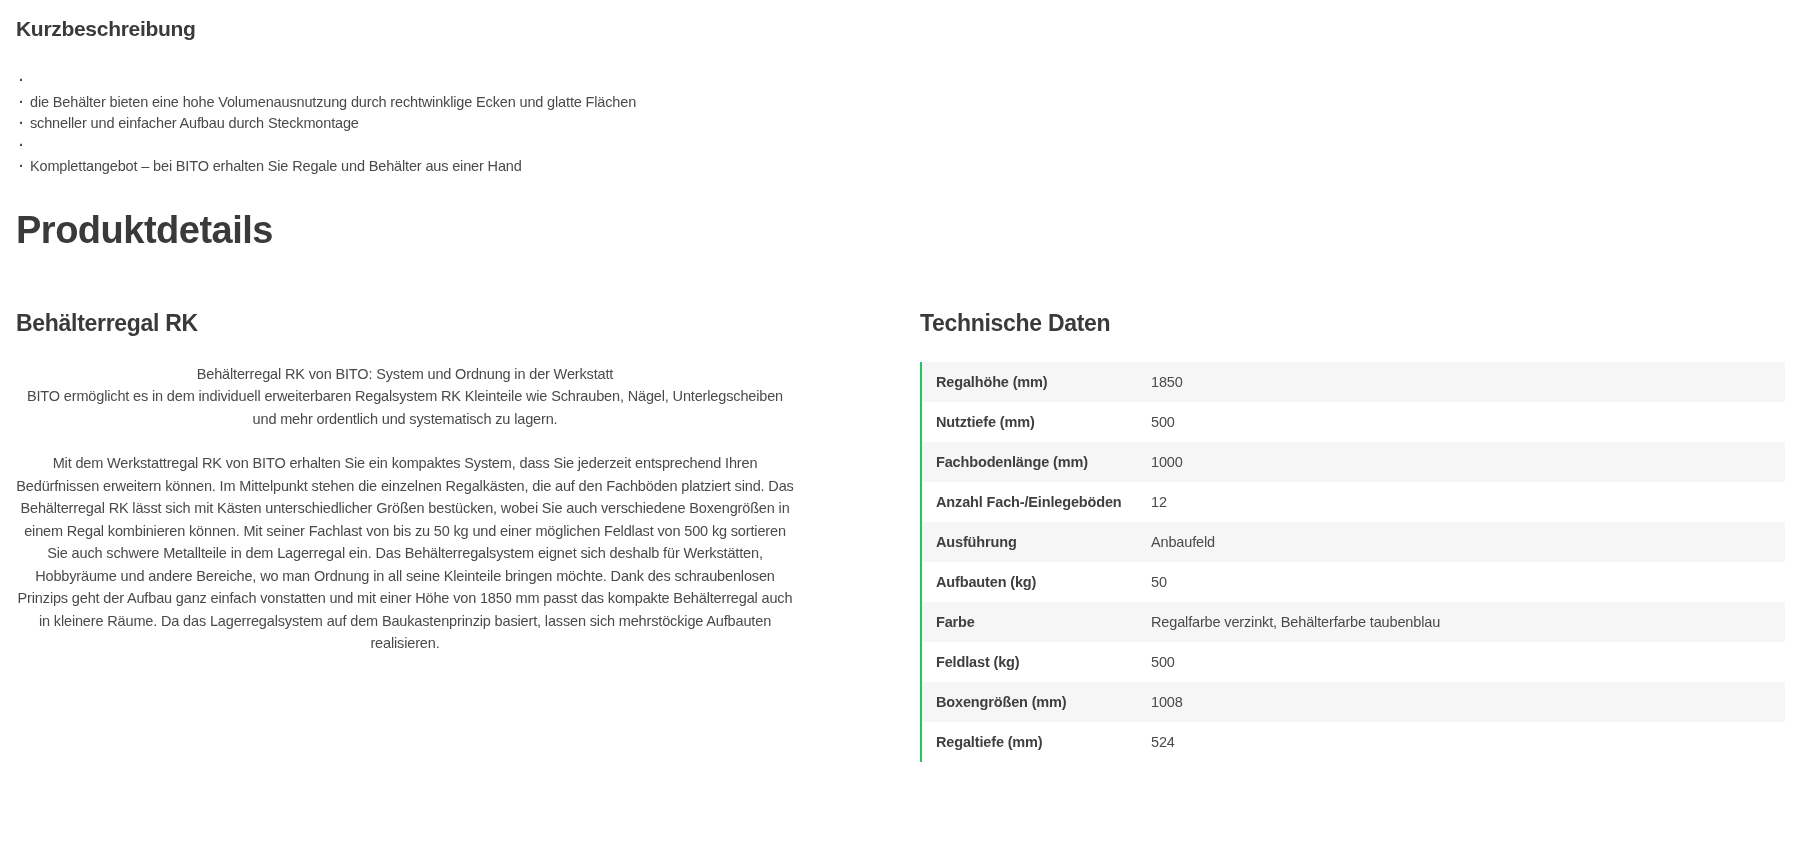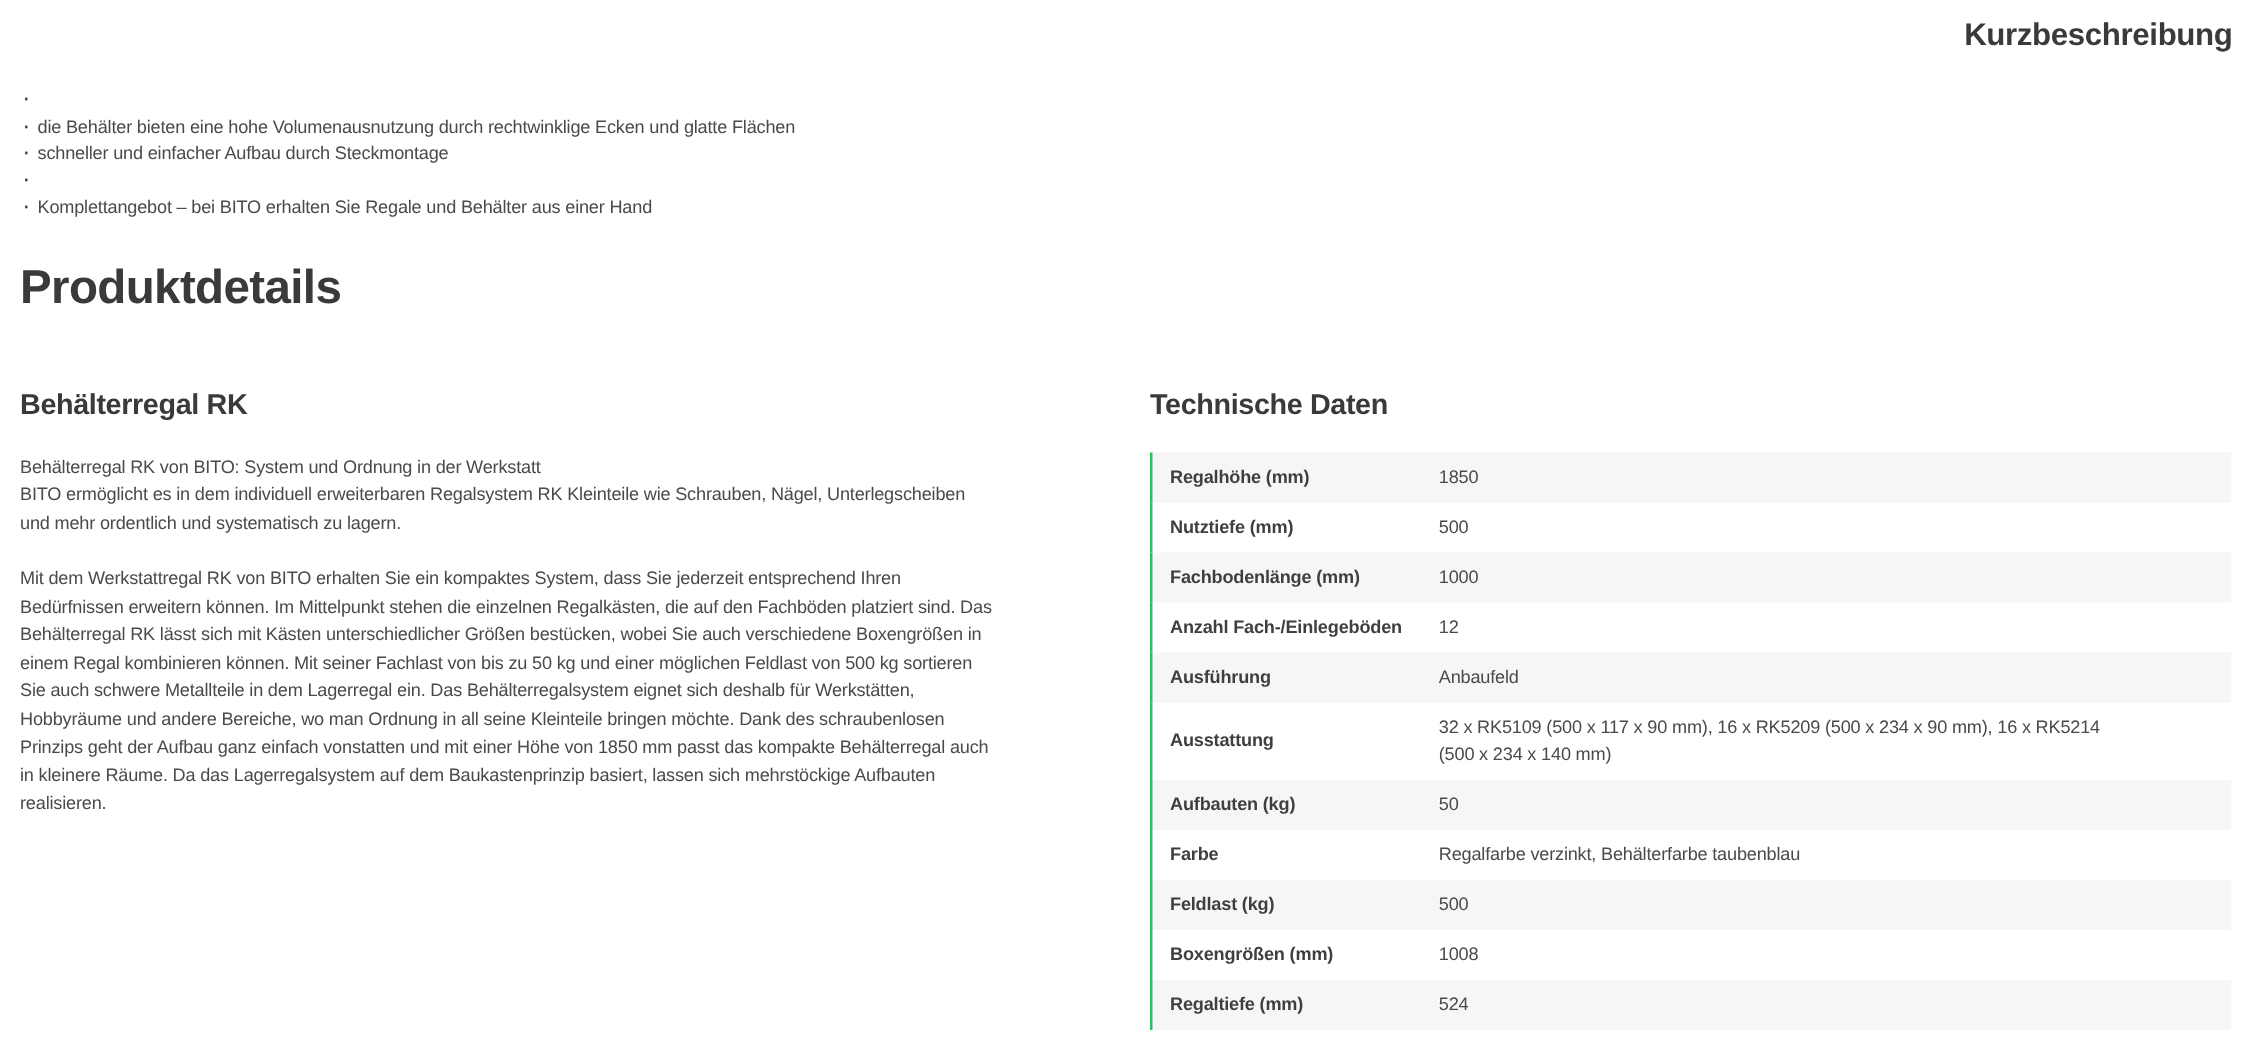--- a/index.html
+++ b/index.html
@@ -8,22 +8,22 @@
     width: 1803px; height: 845px; overflow: hidden;
     background: #ffffff;
     color: #4a4a49;
     font-family: "Liberation Sans", sans-serif;
   }
   .page { padding: 10px 17px 0 16px; }
 
   h1, h2, h3 { color: #3a3a39; font-weight: 700; }
 
   .short-title {
-    font-size: 25px; line-height: 29px;
-    margin: 4px 0 0; letter-spacing: -0.3px; text-align: right;
+    font-size: 21px; line-height: 29px;
+    margin: 4px 0 0; letter-spacing: -0.3px;
   }
 
   .bullet-list {
     list-style: none; margin: 27px 0 0; padding: 0;
     font-size: 14.5px; letter-spacing: -0.15px;
   }
   .bullet-list li {
     display: flex; line-height: 21.5px;
   }
   .bullet-list .dot {
@@ -42,20 +42,21 @@
 
   .col-heading {
     font-size: 23px; line-height: 27px;
     margin: 0; letter-spacing: -0.3px;
   }
 
   .para {
     font-size: 14.5px; line-height: 22.5px;
     letter-spacing: -0.15px;
     white-space: pre-line;
+    text-align: center;
   }
   .para.intro { margin: 26px 0 0; }
   .para.body  { margin: 22px 0 0; }
 
   .tech-table {
     width: 100%;
     margin-top: 25px;
     border-collapse: collapse;
     border-left: 2px solid #22c55e;
   }
@@ -145,25 +146,20 @@
             <tr>
               <th>Anzahl Fach-/Einlegeböden</th>
               <td>12</td>
             </tr>
 
             <tr>
               <th>Ausführung</th>
               <td>Anbaufeld</td>
             </tr>
 
-            <tr>
-              <th>Ausstattung</th>
-              <td>32 x RK5109 (500 x 117 x 90 mm), 16 x RK5209 (500 x 234 x 90 mm), 16 x RK5214
-(500 x 234 x 140 mm)</td>
-            </tr>
 
             <tr>
               <th>Aufbauten (kg)</th>
               <td>50</td>
             </tr>
 
             <tr>
               <th>Farbe</th>
               <td>Regalfarbe verzinkt, Behälterfarbe taubenblau</td>
             </tr>

